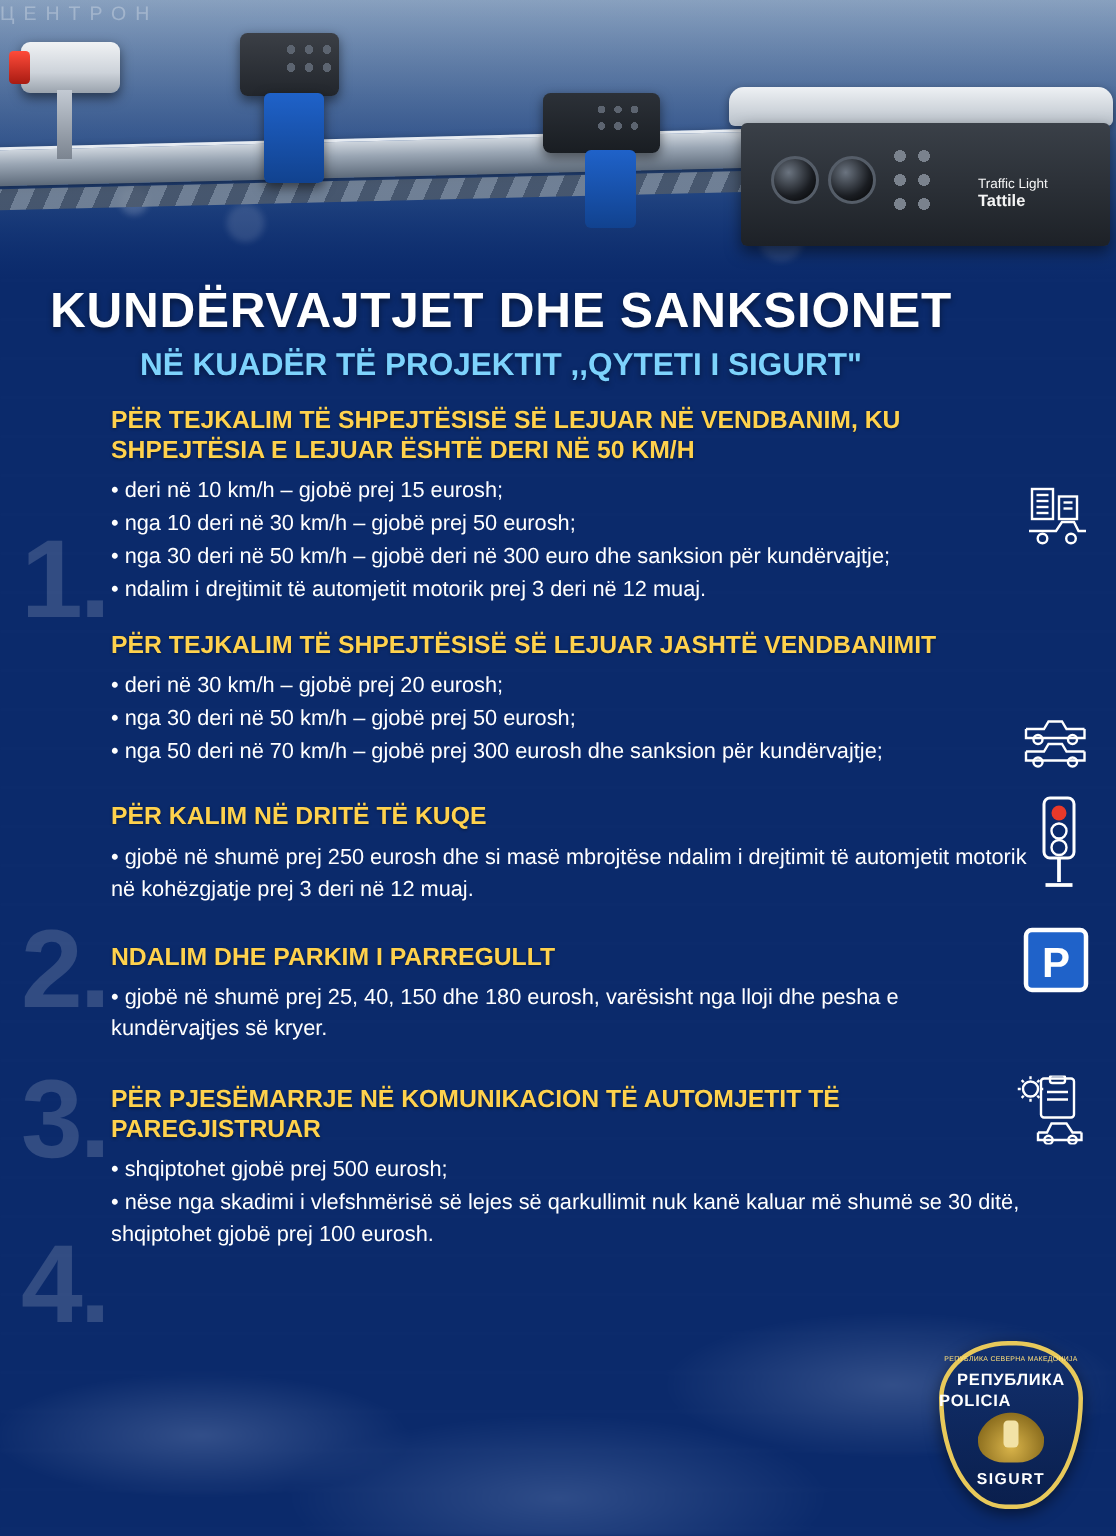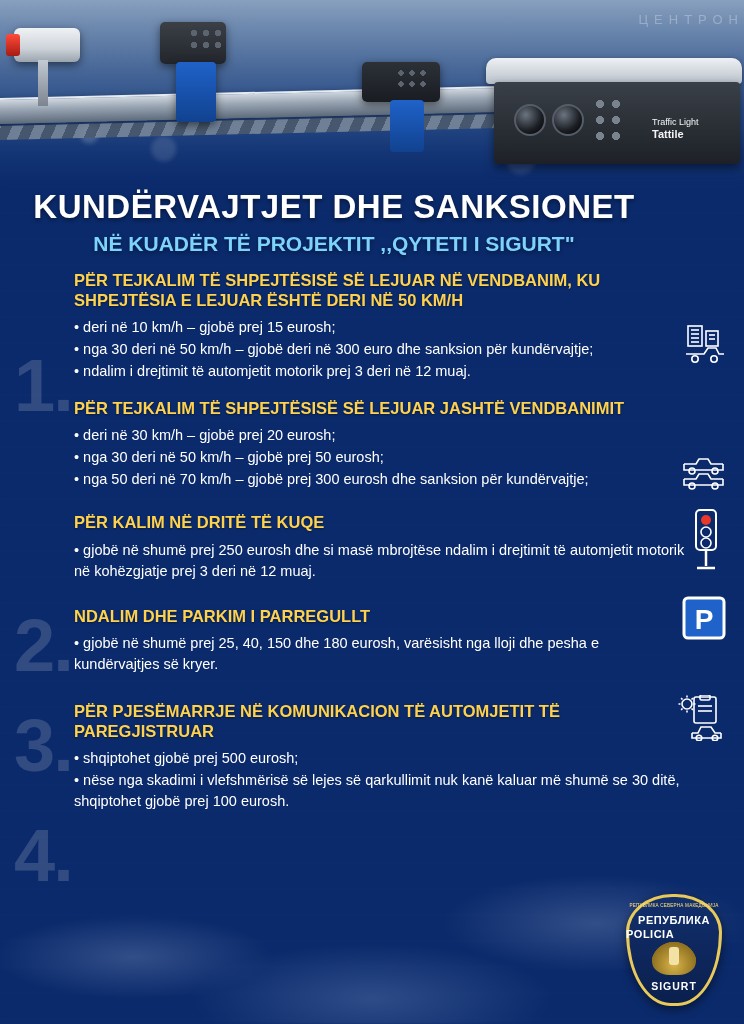--- a/index.html
+++ b/index.html
@@ -29,21 +29,21 @@
   .band-blur {
     position:absolute; inset:0;
     background:
       radial-gradient(circle at 12% 72%, rgba(255,255,255,0.18) 0 9px, transparent 10px),
       radial-gradient(circle at 22% 80%, rgba(255,255,255,0.12) 0 12px, transparent 13px),
       radial-gradient(circle at 70% 86%, rgba(255,255,255,0.10) 0 14px, transparent 15px),
       radial-gradient(circle at 86% 74%, rgba(255,255,255,0.12) 0 10px, transparent 11px);
     filter: blur(2px);
   }
   .watermark {
-    position:absolute; top:12px; left:0; width:100%; text-align:right;
+    position:absolute; top:1px; left:0; width:100%; text-align:left;
     color: rgba(255,255,255,0.28); font-size: 13px; letter-spacing: 6px;
     font-family: "Liberation Sans", sans-serif;
   }
   
   .gantry {
     position:absolute; left:-10px; top:92px; width:520px; height:26px;
     background: linear-gradient(180deg,#cfd6de 0%, #9aa6b4 40%, #5d6a7a 100%);
     border-top: 2px solid #e6ebf1;
     box-shadow: 0 2px 6px rgba(0,0,0,.45);
     transform: rotate(-1.4deg);
@@ -265,20 +265,21 @@
 
     <div class="bignum n1">1.</div>
     <div class="bignum n2">2.</div>
     <div class="bignum n3">3.</div>
     <div class="bignum n4">4.</div>
 
     <div class="section" style="margin-top:8px;">
       <div class="sec-head">PËR TEJKALIM TË SHPEJTËSISË SË LEJUAR NË VENDBANIM, KU SHPEJTËSIA E LEJUAR ËSHTË DERI NË 50 KM/H</div>
       <div class="bullets">
         <div>• deri në 10 km/h – gjobë prej 15 eurosh;</div>
+        <div>• nga 10 deri në 30 km/h – gjobë prej 50 eurosh;</div>
         <div>• nga 30 deri në 50 km/h – gjobë deri në 300 euro dhe sanksion për kundërvajtje;</div>
         <div>• ndalim i drejtimit të automjetit motorik prej 3 deri në 12 muaj.</div>
       </div>
       <div class="ricon" style="top:52px;">
         <svg width="46" height="46" viewBox="0 0 46 46">
           <g fill="none" stroke="#ffffff" stroke-width="1.6">
             <rect x="6" y="4" width="14" height="20"></rect>
             <line x1="9" y1="8" x2="17" y2="8"></line>
               <line x1="9" y1="12" x2="17" y2="12"></line>
             <line x1="9" y1="16" x2="17" y2="16"></line>

